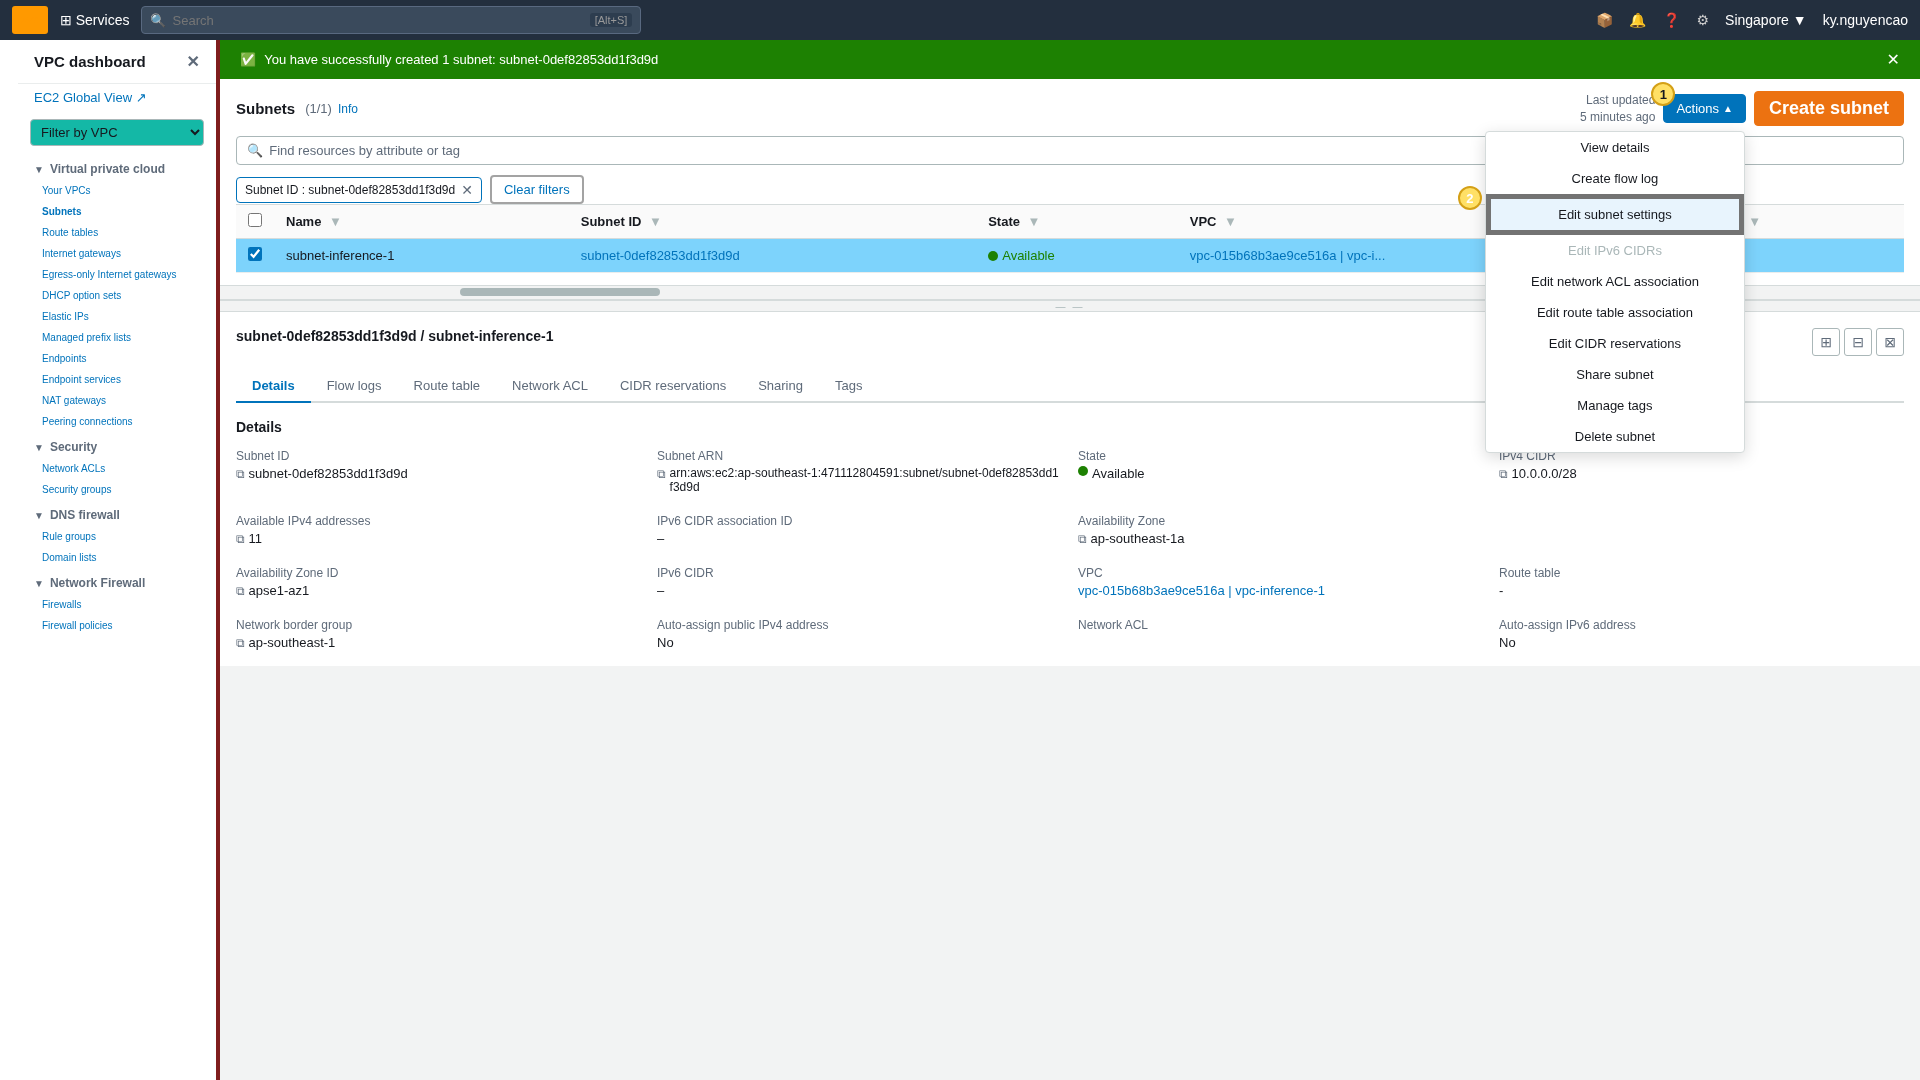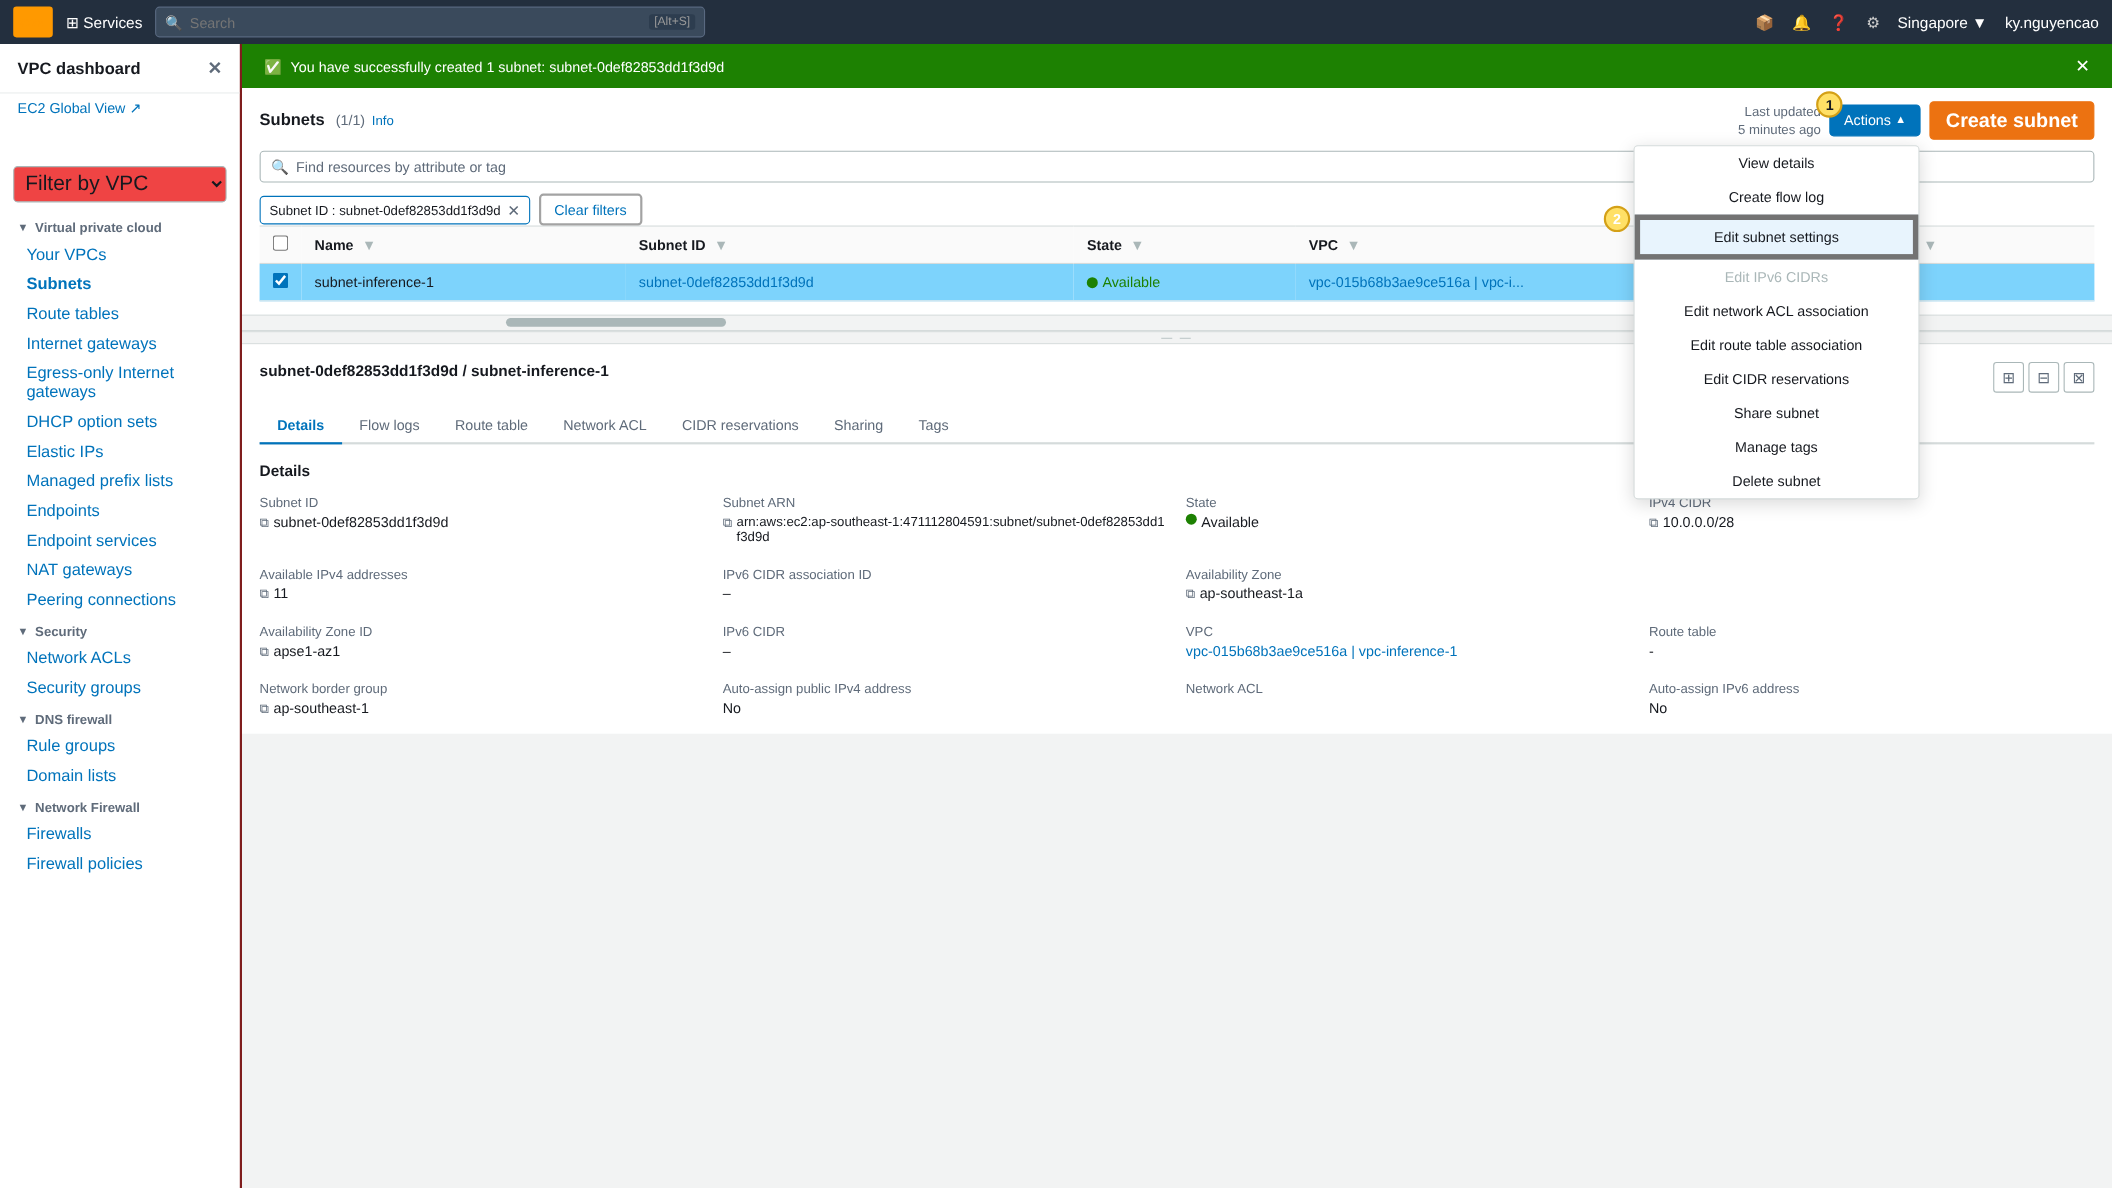--- a/index.html
+++ b/index.html
@@ -54,55 +54,55 @@
     .nav-region { color: #fff; cursor: pointer; }
     .nav-username { color: #fff; cursor: pointer; }
 
     
     .main-layout { display: flex; height: calc(1080px - 40px); }
 
     
     .sidebar {
       width: 220px;
       background: #fff;
-      border-right: 2px solid #7f1d1d;
+      border-right: 4px solid #7f1d1d;
       overflow-y: auto;
       flex-shrink: 0;
+      padding-left: 18px;
     }
     .sidebar-header {
       display: flex; align-items: center; justify-content: space-between;
       padding: 12px 16px;
       font-size: 15px; font-weight: 700; color: #16191f;
       border-bottom: 1px solid #eaeded;
     }
     .sidebar-close { cursor: pointer; color: #5f6b7a; font-size: 16px; }
     .sidebar-section-link {
       padding: 6px 16px;
       font-size: 13px; color: #0073bb;
       cursor: pointer; display: flex; align-items: center; gap: 4px;
     }
     .filter-vpc {
       padding: 8px 12px;
       display: flex; align-items: center;
     }
     .filter-vpc select {
-      width: 100%; padding: 4px 6px; font-size: 19px;
+      width: 100%; padding: 4px 6px; font-size: 13px;
       border: 1px solid #aab7b8; border-radius: 4px;
-      background: #ef4444; color: #16191f;
+      background: #14b8a6; color: #16191f;
       cursor: pointer;
-      margin-top: 31px;
     }
     .sidebar-section-header {
       padding: 8px 16px 4px;
       font-size: 12px; font-weight: 700; color: #5f6b7a;
       display: flex; align-items: center; gap: 4px; cursor: pointer;
     }
     .sidebar-nav-item {
       padding: 5px 16px 5px 24px;
-      font-size: 15px; color: #0073bb;
+      font-size: 10px; color: #0073bb;
       cursor: pointer;
     }
     .sidebar-nav-item.active { color: #0073bb; font-weight: 700; }
 
     
     .content { flex: 1; overflow-y: auto; background: #f2f3f3; position: relative; }
 
     
     .success-banner {
       background: #1d8102;

